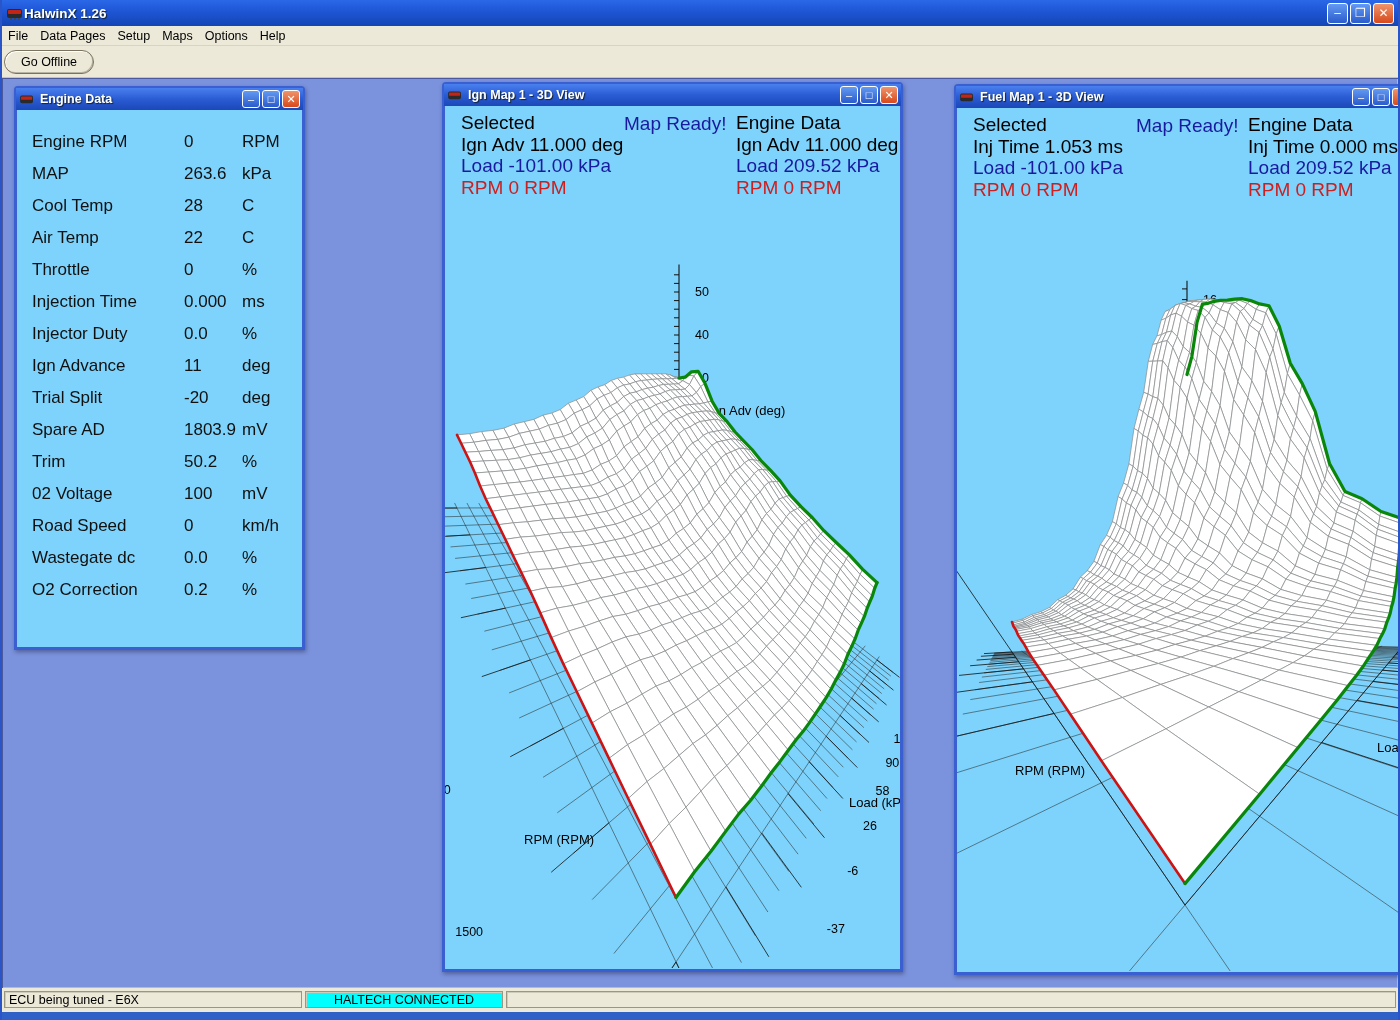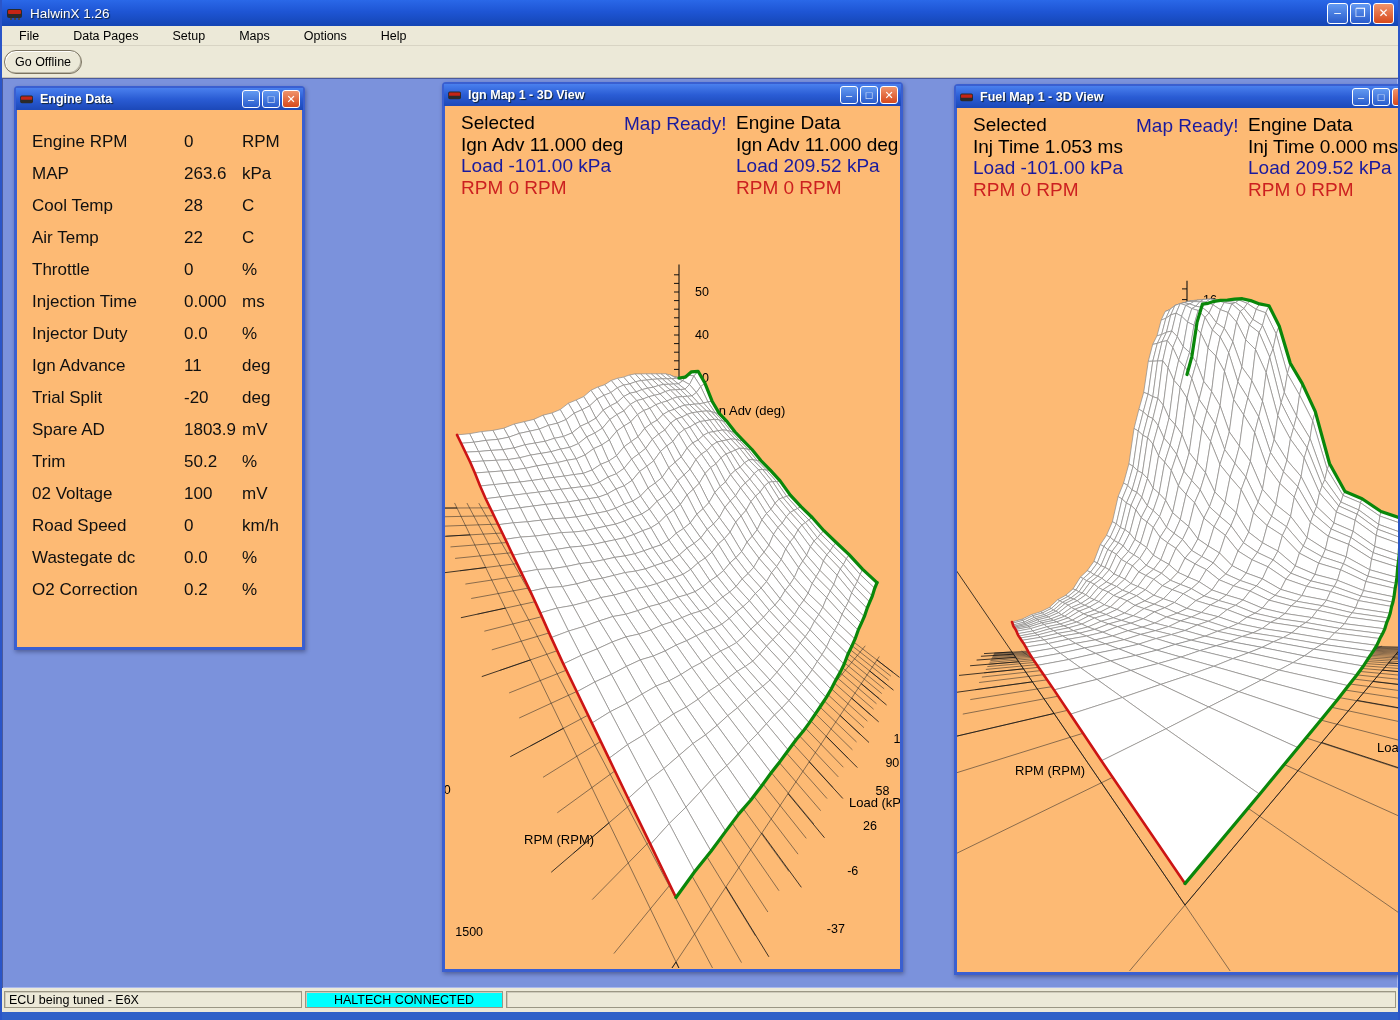--- a/index.html
+++ b/index.html
@@ -3,40 +3,40 @@
 <meta charset="utf-8">
 <style>
   html,body{margin:0;padding:0;background:#555;}
   *{box-sizing:border-box;}
   .app{position:relative;width:1400px;height:1020px;background:#ece9d8;overflow:hidden;
        font-family:"Liberation Sans",sans-serif;border-left:2px solid #2a55c8;border-right:2px solid #2a55c8;}
   
   .main-titlebar{position:absolute;left:0;top:0;width:100%;height:26px;
      background:linear-gradient(180deg,#2a68e8 0%,#1e55d4 45%,#1445b4 100%);
      display:flex;align-items:center;padding:0 4px;color:#fff;}
-  .main-titlebar .title{font-size:13.5px;font-weight:normal;margin-left:6px;text-shadow:1px 1px 1px #123;}
+  .main-titlebar .title{font-size:13.5px;font-weight:bold;text-shadow:1px 1px 1px #123;}
   .winbtns{margin-left:auto;display:flex;gap:2px;}
   .winbtn{width:21px;height:21px;border-radius:3px;border:1px solid #fff;
      background:linear-gradient(180deg,#639af2 0%,#2a5ccc 100%);color:#fff;font-size:12px;
      display:flex;align-items:center;justify-content:center;line-height:1;}
   .winbtn.close{background:linear-gradient(180deg,#f0946c 0%,#d7491c 100%);}
   .winbtn.small{width:18px;height:18px;font-size:11px;}
   
   .menubar{position:absolute;left:0;top:26px;width:100%;height:20px;background:#ece9d8;
      display:flex;align-items:center;font-size:12.5px;color:#000;border-bottom:1px solid #d8d4c4;}
-  .menu-item{padding:2px 17px;}
+  .menu-item{padding:2px 6px;}
   .toolbar{position:absolute;left:0;top:46px;width:100%;height:32px;background:#ece9d8;border-bottom:1px solid #c8c4b4;}
-  .btn3d{position:absolute;left:2px;top:4px;height:24px;padding:0 10px;font-size:12.5px;
+  .btn3d{position:absolute;left:2px;top:4px;height:24px;padding:0 16px;font-size:12.5px;
      background:#ece9d8;border:1px solid #7b7360;border-radius:12px;
      box-shadow:inset 1px 1px 0 #fff, inset -1px -1px 0 #b8b4a4;}
   
   .mdi{position:absolute;left:0;top:78px;width:100%;height:910px;background:#7b92dc;
      box-shadow:inset 1px 1px 0 #4a5a9c, inset -1px -1px 0 #aab8ec;}
   
-  .win{position:absolute;background:#fdba74;border:3px solid #3a5fd0;border-radius:4px 4px 0 0;
+  .win{position:absolute;background:#7dd3fc;border:3px solid #3a5fd0;border-radius:4px 4px 0 0;
      box-shadow:1px 2px 4px rgba(0,0,30,.35);}
   .child-titlebar{height:22px;background:linear-gradient(180deg,#4a80ee 0%,#2a5cd4 50%,#1c48b8 100%);
      display:flex;align-items:center;padding:0 3px;color:#fff;margin:-1px -1px 0 -1px;}
   .child-titlebar .title{font-size:12.5px;font-weight:bold;margin-left:5px;text-shadow:1px 1px 1px #123;}
   
   .engine-body{padding:16px 0 0 15px;font-size:17px;color:#101010;}
   .engine-row{display:flex;height:32px;align-items:center;}
   .engine-row .lab{width:152px;}
   .engine-row .val{width:58px;}
   .engine-row .unit{flex:1;}

